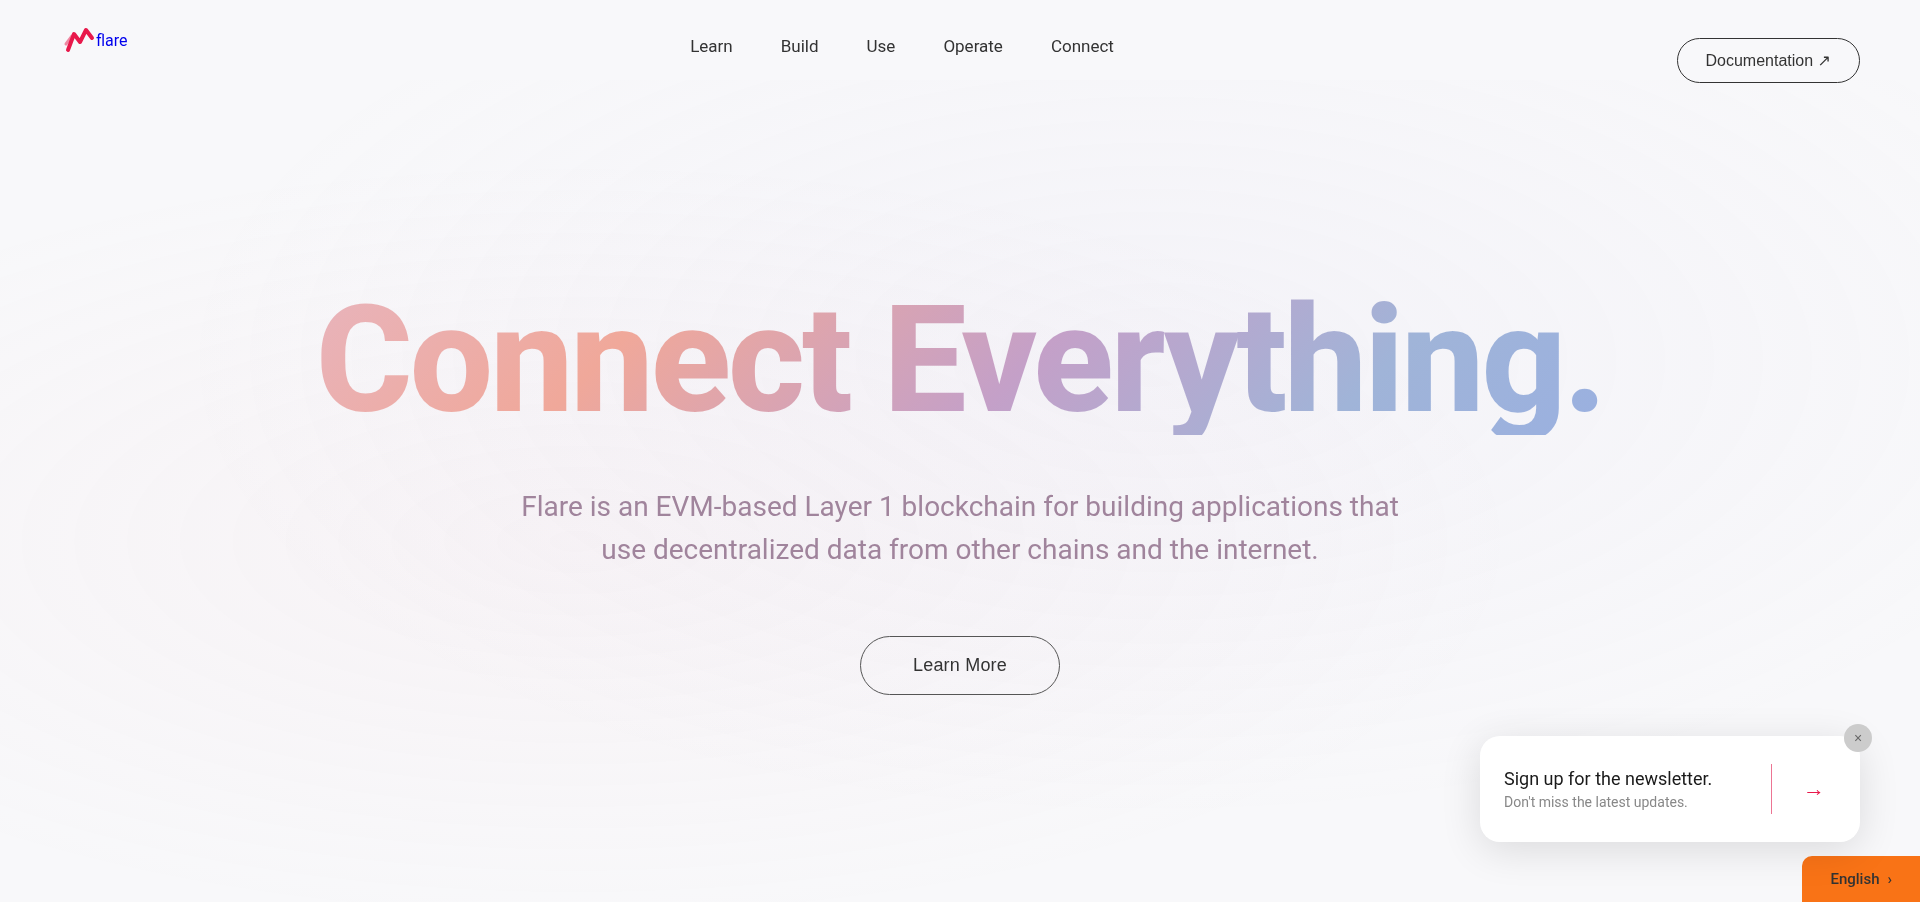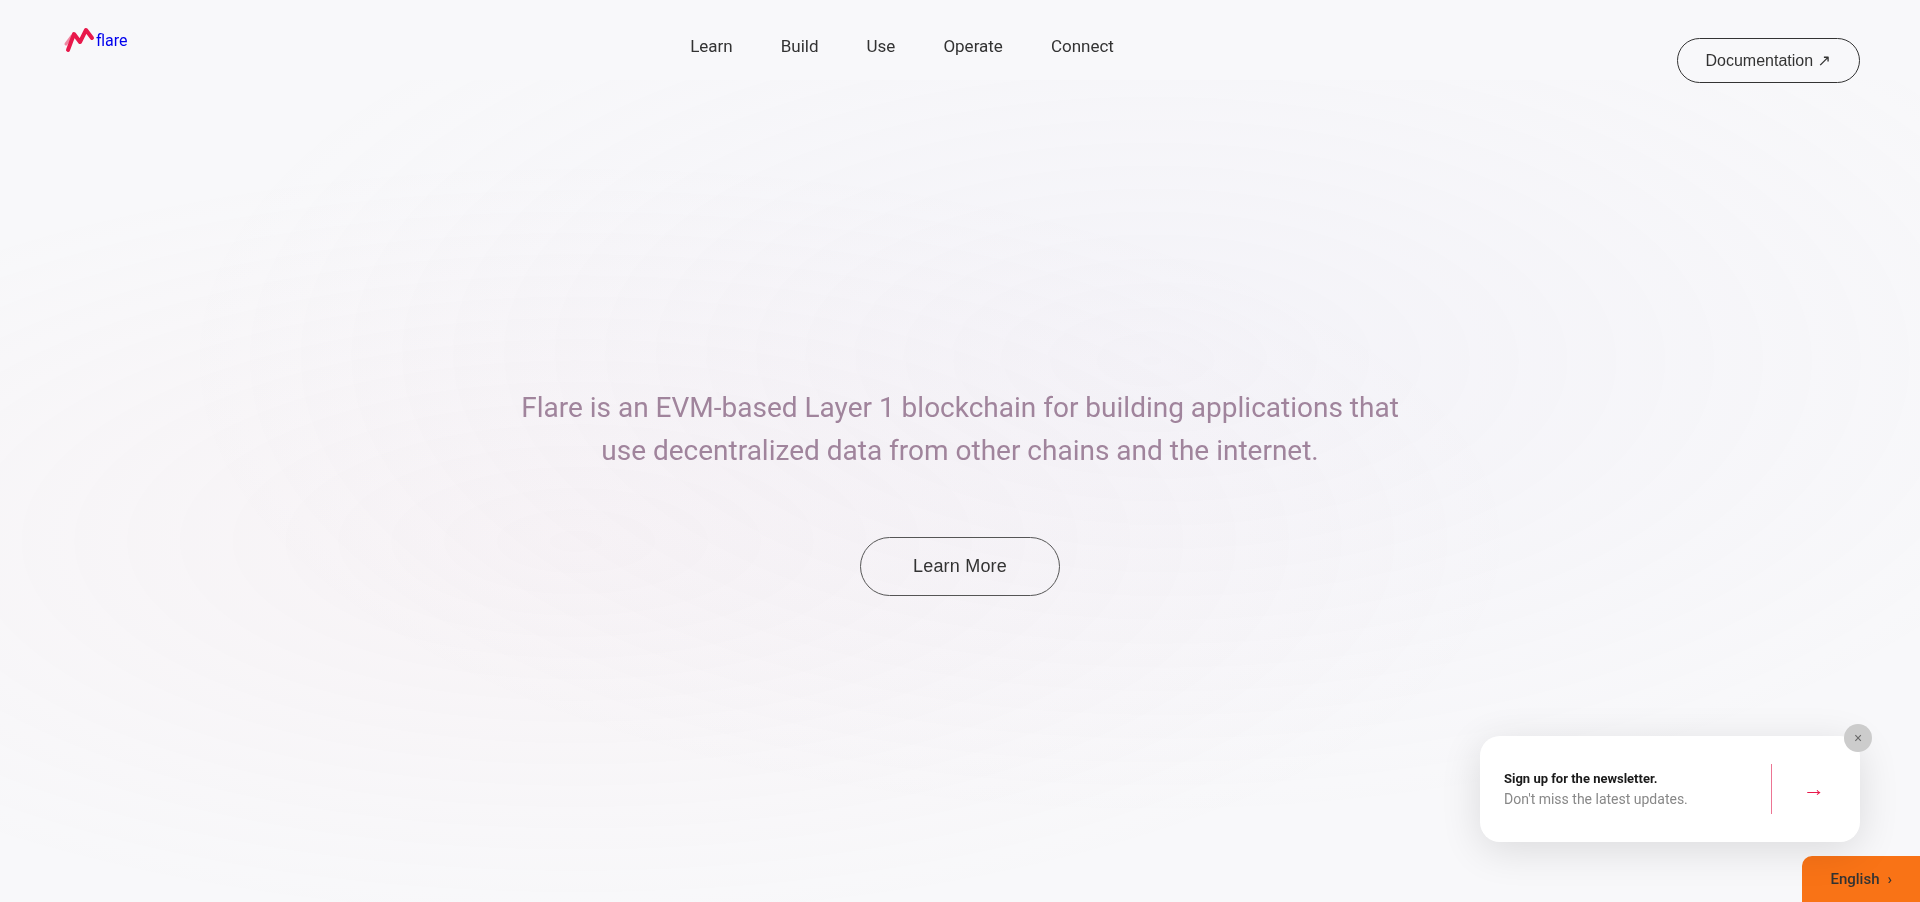--- a/index.html
+++ b/index.html
@@ -135,22 +135,22 @@
       gap: 20px;
       z-index: 200;
       min-width: 380px;
     }
 
     .newsletter-text {
       flex: 1;
     }
 
     .newsletter-title {
-      font-size: 13px;
-      font-weight: 700;
+      font-size: 18px;
+      font-weight: 400;
       color: #1a1a1a;
       margin-bottom: 5px;
     }
 
     .newsletter-sub {
       font-size: 14px;
       color: #888;
     }
 
     .newsletter-divider {
@@ -250,20 +250,21 @@
     </li>
     <li>
       <a href="#">Connect</a>
     </li>
   </ul>
 
   <button class="nav-doc-btn">Documentation ↗</button>
 </nav>
 
 <main class="hero">
+  <h1 class="hero-headline">Connect Everything.</h1>
   <p class="hero-sub">Flare is an EVM-based Layer 1 blockchain for building applications that use decentralized data from other chains and the internet.</p>
   <button class="learn-more-btn">Learn More</button>
 </main>
 
 <div class="newsletter-popup">
   <button class="close-popup">×</button>
   <div class="newsletter-text">
     <div class="newsletter-title">Sign up for the newsletter.</div>
     <div class="newsletter-sub">Don't miss the latest updates.</div>
   </div>

